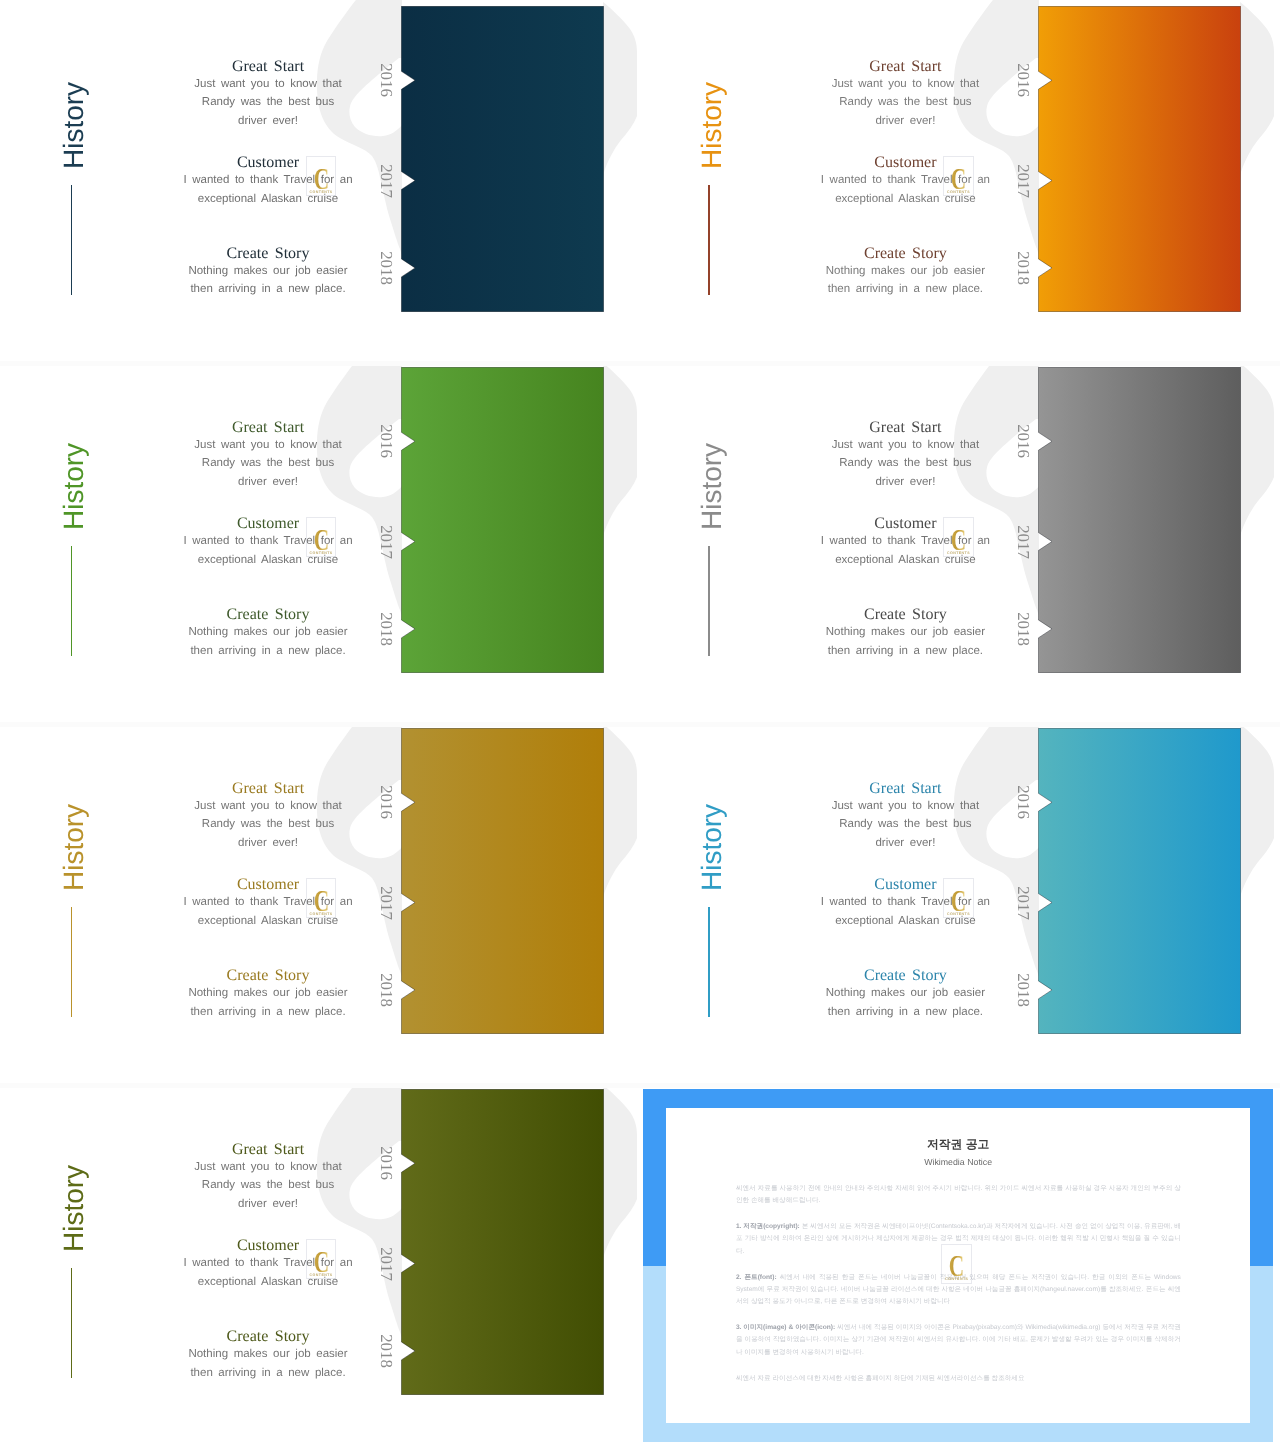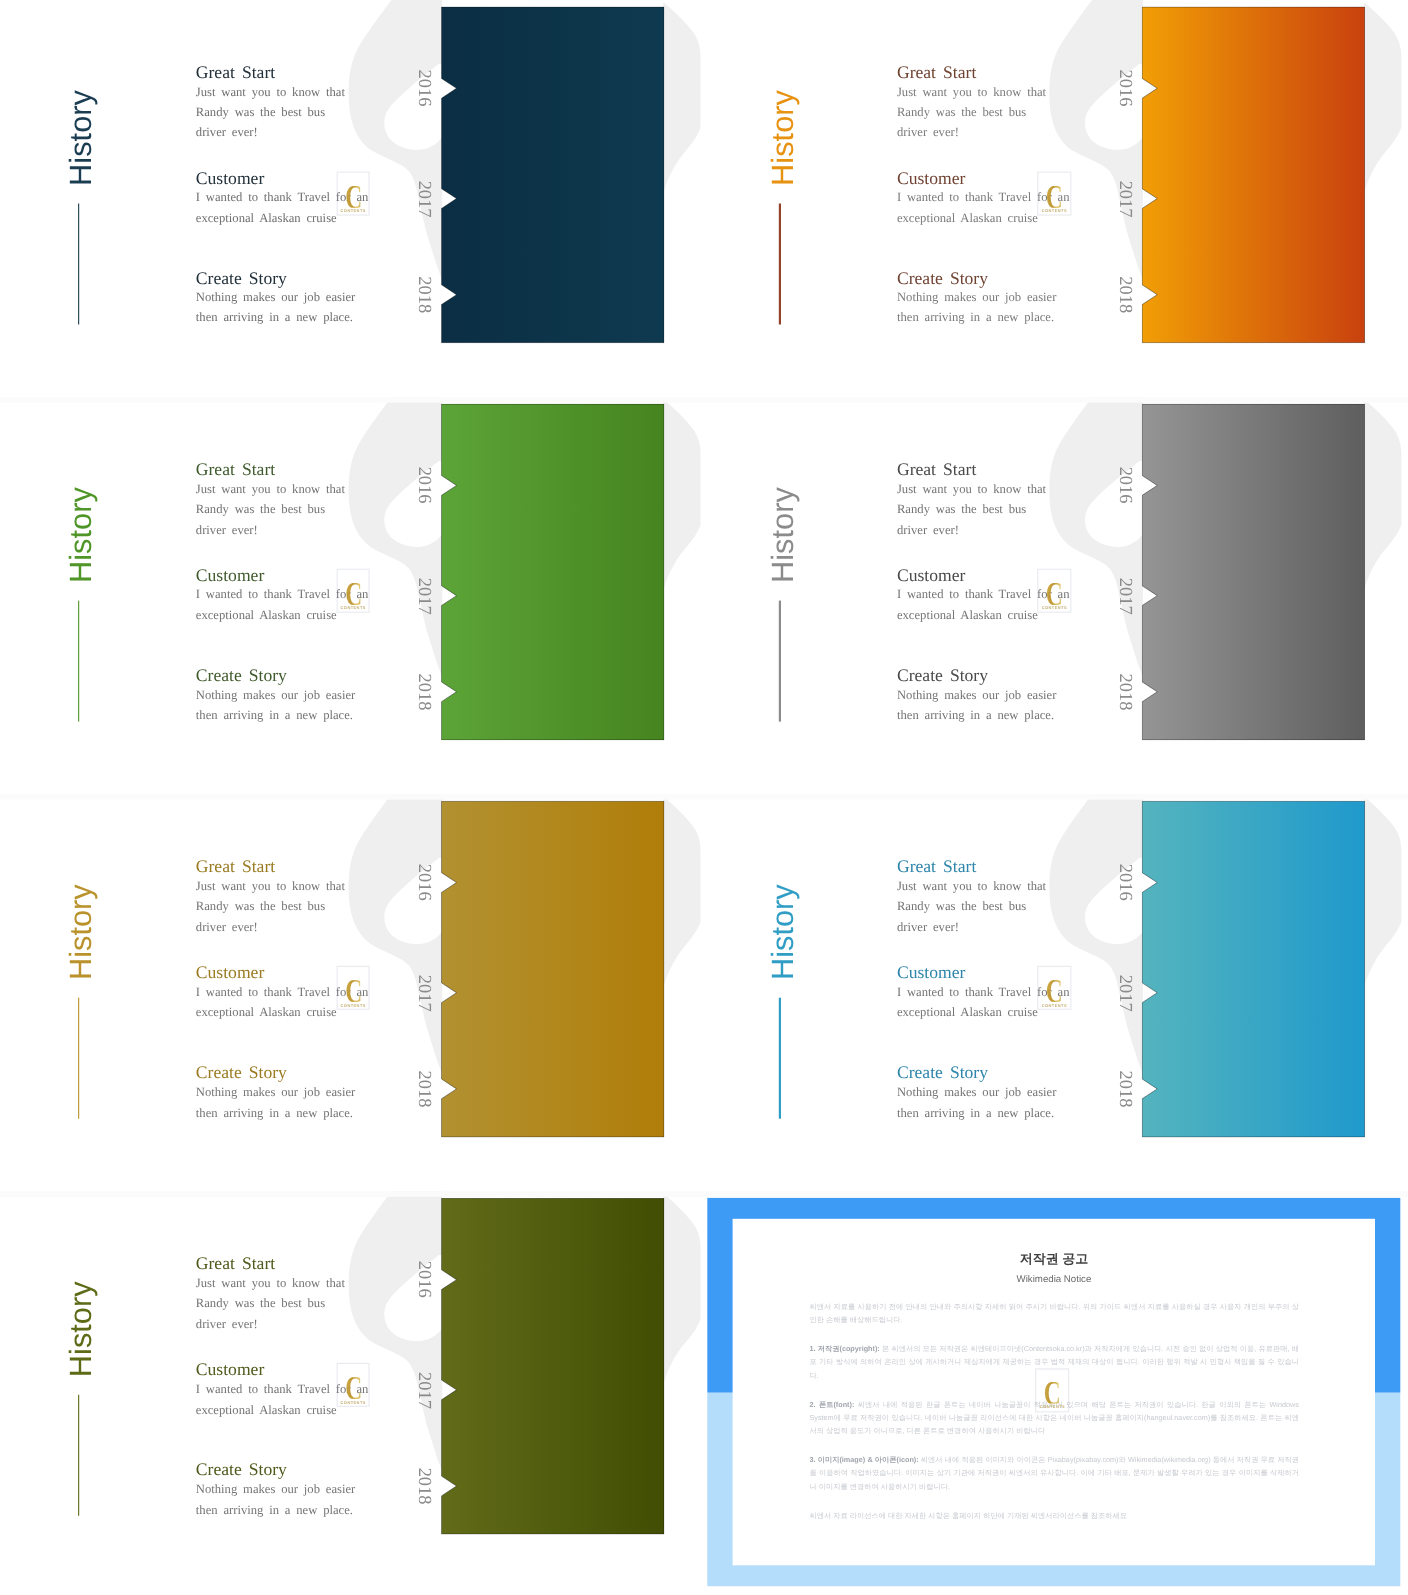--- a/index.html
+++ b/index.html
@@ -12,24 +12,24 @@
 
   
   .vtitle-wrap{position:absolute;left:0;top:0;width:640px;height:362.5px;}
   .vtitle{position:absolute;left:30.2px;top:109.3px;width:88px;height:32px;
           transform:rotate(-90deg);transform-origin:center center;
           font-family:"Liberation Sans",sans-serif;font-size:28px;font-weight:400;opacity:.999;
           text-align:left;line-height:32px;white-space:nowrap;}
   .vline{position:absolute;left:71px;top:185.4px;width:1.2px;height:110px;}
 
   
-  .entry{position:absolute;width:180px;text-align:left;opacity:.999;}
+  .entry{position:absolute;width:180px;text-align:center;opacity:.999;}
   .entry .h{font-family:"Liberation Serif",serif;font-weight:400;font-size:16px;line-height:17px;
             word-spacing:2.4px;}
-  .entry .b{font-family:Liberation Serif, serif;font-weight:400;font-size:11.5px;line-height:18.6px;
+  .entry .b{font-family:Liberation Sans, sans-serif;font-weight:400;font-size:11.5px;line-height:18.6px;
             word-spacing:2.4px;}
 
   .year{position:absolute;width:36px;height:16px;text-align:center;opacity:.999;
         font-family:"Liberation Serif",serif;font-size:16.8px;line-height:16px;}
 
   
   .wm{position:absolute;width:31px;height:40px;pointer-events:none;opacity:.919;}
   .wm .c{position:absolute;left:0;top:12.3px;width:31px;text-align:center;
          font-family:"Liberation Serif",serif;font-weight:700;font-size:30.5px;line-height:20px;
          transform:scaleX(.70);transform-origin:50% 0;

